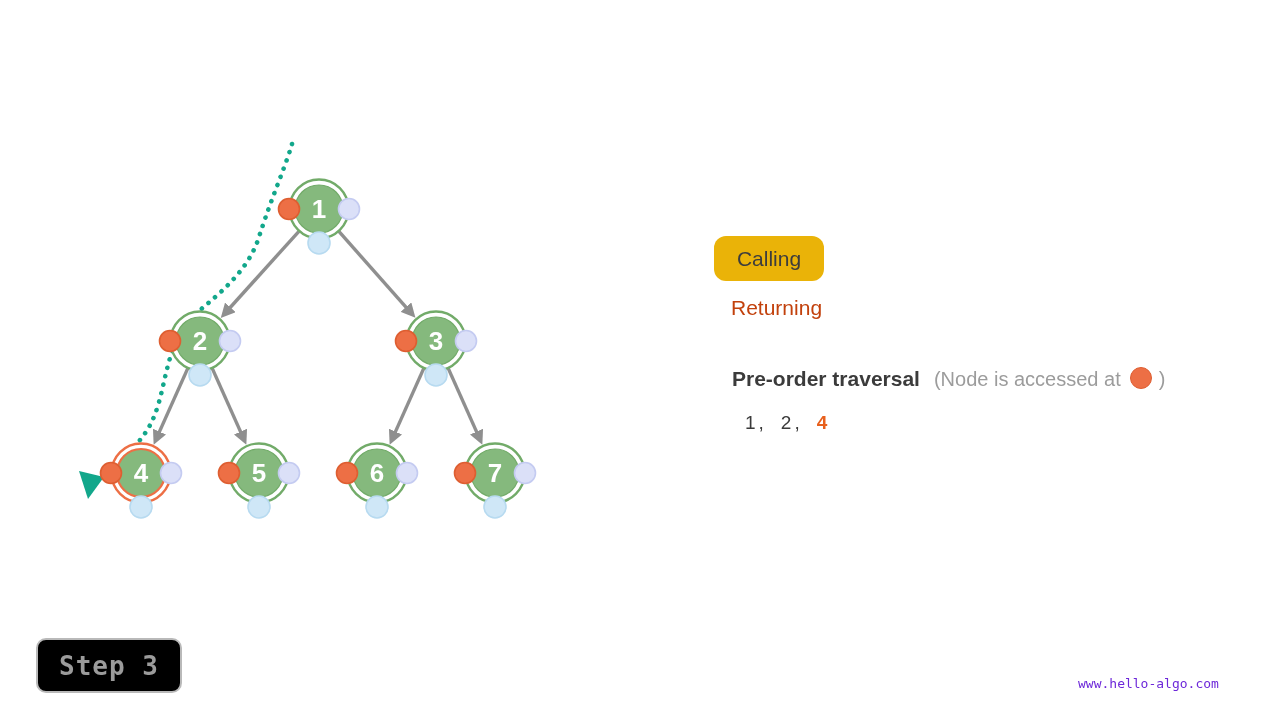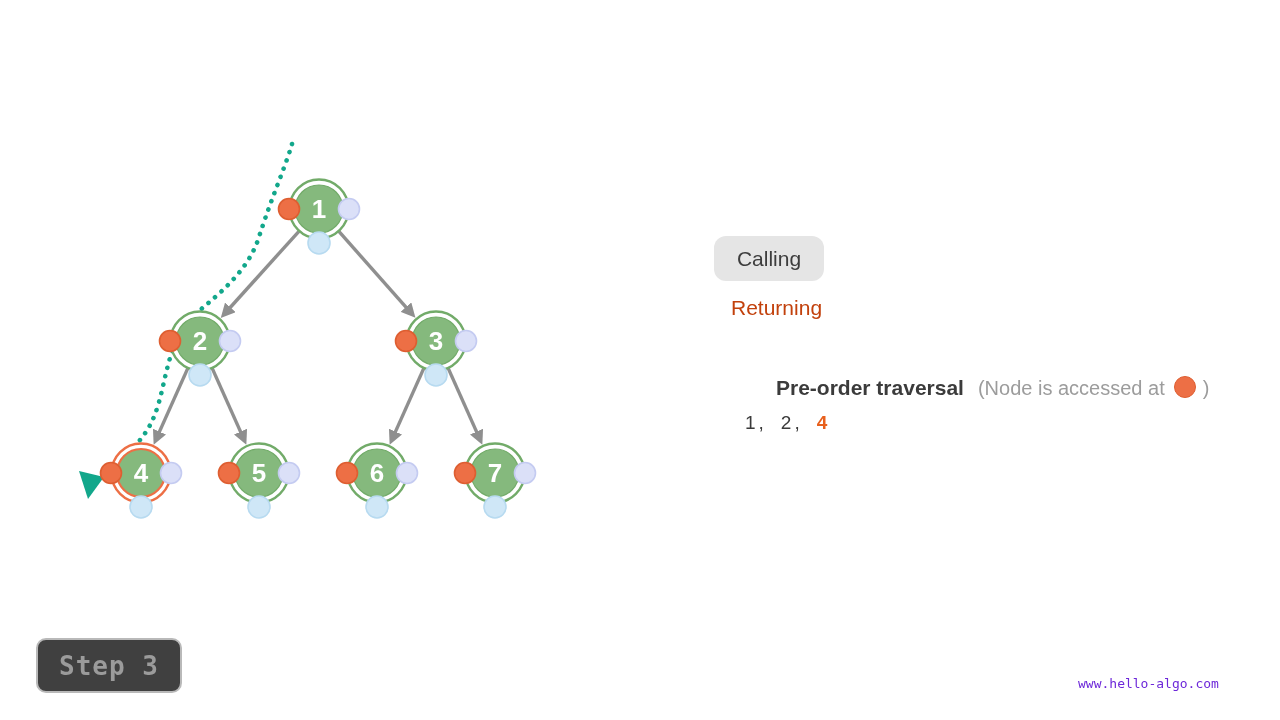--- a/index.html
+++ b/index.html
@@ -10,38 +10,37 @@
     background: #ffffff;
     overflow: hidden;
     font-family: "Liberation Sans", sans-serif;
   }
   #tree-svg { position: absolute; left: 0; top: 0; }
 
   .calling-chip {
     position: absolute;
     left: 714px; top: 236px;
     width: 110px; height: 45px;
-    background: #e5e5e5;
+    background: #eab308;
     border-radius: 12px;
     color: #3d3d3d;
     font-size: 21px;
     display: flex; align-items: center; justify-content: center;
   }
   .returning-label {
     position: absolute;
     left: 731px; top: 296px;
     color: #c2410c;
     font-size: 21px;
   }
   .legend-line {
     position: absolute;
-    left: 732px; top: 376px;
+    left: 732px; top: 367px;
     font-size: 21px;
     white-space: nowrap;
-    margin-left: 44px;
   }
   .legend-title { font-weight: bold; color: #3b3b3b; margin-right: 14px; }
   .legend-note { color: #9c9c9c; font-size: 20px; }
   .legend-dot {
     display: inline-block;
     width: 20px; height: 20px;
     border-radius: 50%;
     background: #ed6f45;
     border: 1.5px solid #de5e31;
     vertical-align: -3px;
@@ -57,21 +56,21 @@
   .seq-comma { margin-right: 17px; color: #3b3b3b; }
   .seq-current { color: #e8601d; font-weight: bold; }
 
   .step-chip {
     position: absolute;
     left: 36px; top: 638px;
     width: 146px; height: 55px;
     box-sizing: border-box;
     border: 2px solid #b9b9b9;
     border-radius: 10px;
-    background: #404040;
+    background: #000000;
     color: #9b9b9b;
     font-family: "DejaVu Sans Mono", monospace;
     font-size: 26px;
     font-weight: bold;
     letter-spacing: 1px;
     display: flex; align-items: center; justify-content: center;
   }
   .watermark {
     position: absolute;
     left: 1078px; top: 676px;

